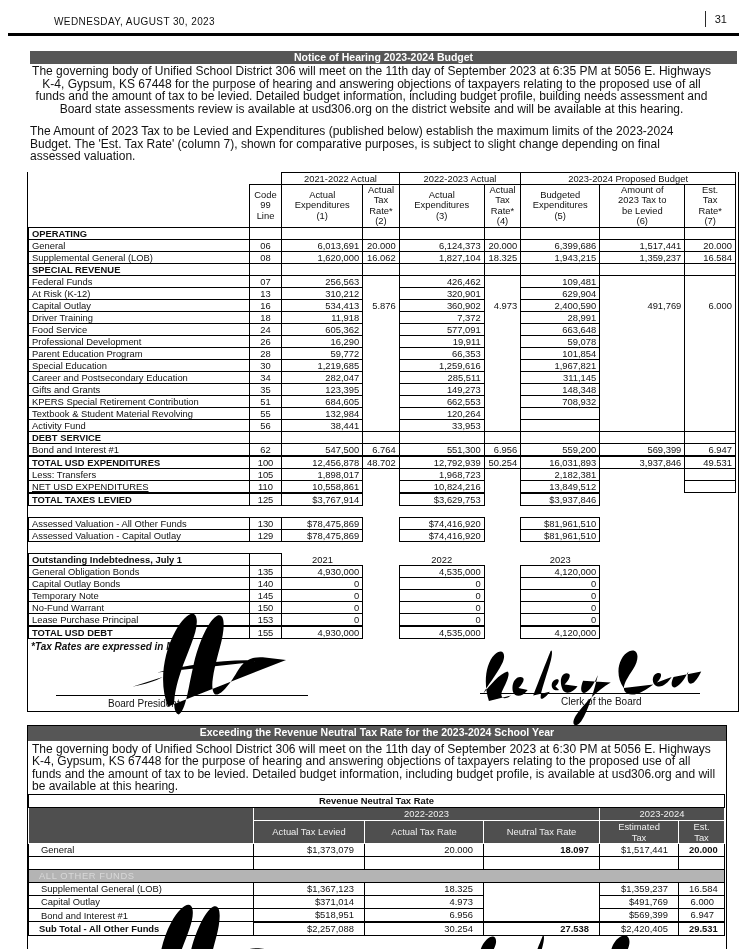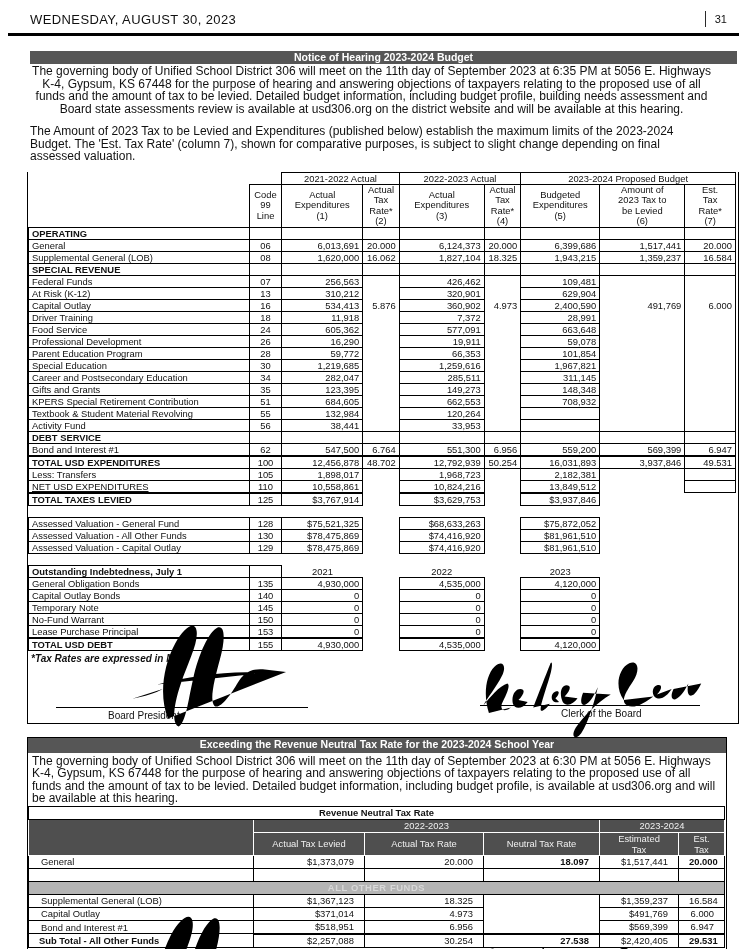--- a/index.html
+++ b/index.html
@@ -2,21 +2,21 @@
 <html><head>
 <meta charset="utf-8">
 <style>
   html,body{margin:0;padding:0;}
   body{
     width:739px;height:949px;background:#ffffff;color:#111;
     font-family:"Liberation Sans",sans-serif;position:relative;overflow:hidden;
   }
   
   .pghead{display:flex;justify-content:space-between;align-items:flex-end;padding:11px 6px 3px 30px;}
-  .dateline{font-size:13px;letter-spacing:.4px;}
+  .dateline{font-size:10px;letter-spacing:.4px;margin-left:24px;}
   .pageno{font-size:11px;border-left:1.5px solid #2a2a2a;padding:2px 4px 2px 9px;margin-right:2px;}
   .toprule{height:3px;background:#000;margin:3px 0 0 8px;}
   
   .bar{background:#565656;color:#fff;font-weight:bold;font-size:10.5px;line-height:13px;height:13px;text-align:center;}
   .bar1{margin:15px 2px 1px 30px;}
   .para{font-size:12px;line-height:12.5px;}
   .para1{margin:1px 28px 0 32px;text-align:center;}
   .para2{margin:10px 26px 0 30px;text-align:left;}
   
   .tbox{margin:9px 0 0 27px;width:710px;border-left:1px solid #000;border-right:1px solid #000;border-bottom:1px solid #000;position:relative;}
@@ -44,21 +44,21 @@
   .siglabel{position:absolute;font-size:10px;}
   svg.sig{position:absolute;pointer-events:none;z-index:3;}
   
   .s2box{margin:13px 0 0 27px;width:698px;border:1.5px solid #000;position:relative;min-height:242px;}
   .bar2{height:15px;}
   .para3{margin:2px 5px 1px 4px;}
   table.rnr{width:696px;margin-top:1px;}
   table.rnr th,table.rnr td{font-size:9.4px;padding:0 10px;height:12px;overflow:hidden;}
   .t2title{border:1px solid #000;font-weight:bold;text-align:center;font-size:10px;height:13px;}
   tr.dark th{background:#4f4f4f;color:#f0f0f0;font-weight:normal;text-align:center;border:1.5px solid #fff;height:12px;}
-  td.band{background:#b4b4b4;color:#d8d8d8;font-weight:bold;font-size:9px;letter-spacing:.6px;border:1px solid #000;text-align:center;padding-left:7px;}
+  td.band{background:#b4b4b4;color:#d8d8d8;font-weight:normal;font-size:9px;letter-spacing:.6px;border:1px solid #000;text-align:left;padding-left:7px;}
   table.rnr td.nm2{border:1px solid #000;text-align:left;white-space:nowrap;}
   table.rnr td.ind2{padding-left:12px;}
 </style>
 </head>
 <body>
 
 <svg width="0" height="0" style="position:absolute">
   <defs>
     <path id="sigA" d="M30 96 C44 93 56 90 64 85 M70 118 C60 94 64 60 78 34 C88 16 100 8 102 20 C104 34 92 56 84 80 C76 104 74 124 82 127 C90 122 92 100 98 74 C104 46 116 20 126 16 C134 14 134 30 128 52 C122 74 116 98 122 104 C128 108 140 92 148 78 C154 68 162 62 176 63 L202 66 M58 80 C96 70 140 64 178 67"></path>
     <path id="sigB" d="M30 78 C24 60 26 38 36 28 C44 20 50 26 44 38 C38 50 28 62 24 70 C30 62 42 48 50 46 C54 48 48 60 44 68 C42 74 46 78 54 72 M62 64 C68 58 70 52 64 52 C58 52 54 60 56 68 C58 74 66 74 72 66 M78 72 C84 56 92 36 96 26 C98 20 100 24 96 38 C92 52 86 68 86 74 C86 78 92 74 96 68 M102 62 C108 56 106 52 100 56 C96 60 98 68 106 66 M112 60 C118 54 120 48 114 48 C108 48 106 58 110 66 C114 72 122 68 126 62 M132 56 C128 66 130 72 136 68 C142 64 146 54 148 50 C144 66 138 88 130 100 C124 108 118 104 124 94 C132 82 148 66 162 58 M176 64 C166 50 170 30 182 24 C192 20 194 32 186 44 C178 56 172 66 180 70 C188 74 200 66 208 60 M212 58 C218 52 218 46 212 48 C206 50 206 60 212 62 C218 64 224 58 228 52 M230 52 C226 60 228 66 234 62 C240 58 244 50 246 46 C244 56 246 62 252 58 C256 54 258 50 260 46"></path>
@@ -378,31 +378,20 @@
           <td class="num">$3,629,753</td>
           <td class="blank"></td>
           <td class="num">$3,937,846</td>
           <td class="blank"></td>
           <td class="blank"></td>
         </tr>
         <tr>
           <td class="sp" colspan="9"></td>
         </tr>
         <tr>
-          <td class="nm">Assessed Valuation - General Fund</td>
-          <td class="cd">128</td>
-          <td class="num">$75,521,325</td>
-          <td class="blank"></td>
-          <td class="num">$68,633,263</td>
-          <td class="blank"></td>
-          <td class="num">$75,872,052</td>
-          <td class="blank"></td>
-          <td class="blank"></td>
-        </tr>
-        <tr>
           <td class="nm">Assessed Valuation - All Other Funds</td>
           <td class="cd">130</td>
           <td class="num">$78,475,869</td>
           <td class="blank"></td>
           <td class="num">$74,416,920</td>
           <td class="blank"></td>
           <td class="num">$81,961,510</td>
           <td class="blank"></td>
           <td class="blank"></td>
         </tr>

